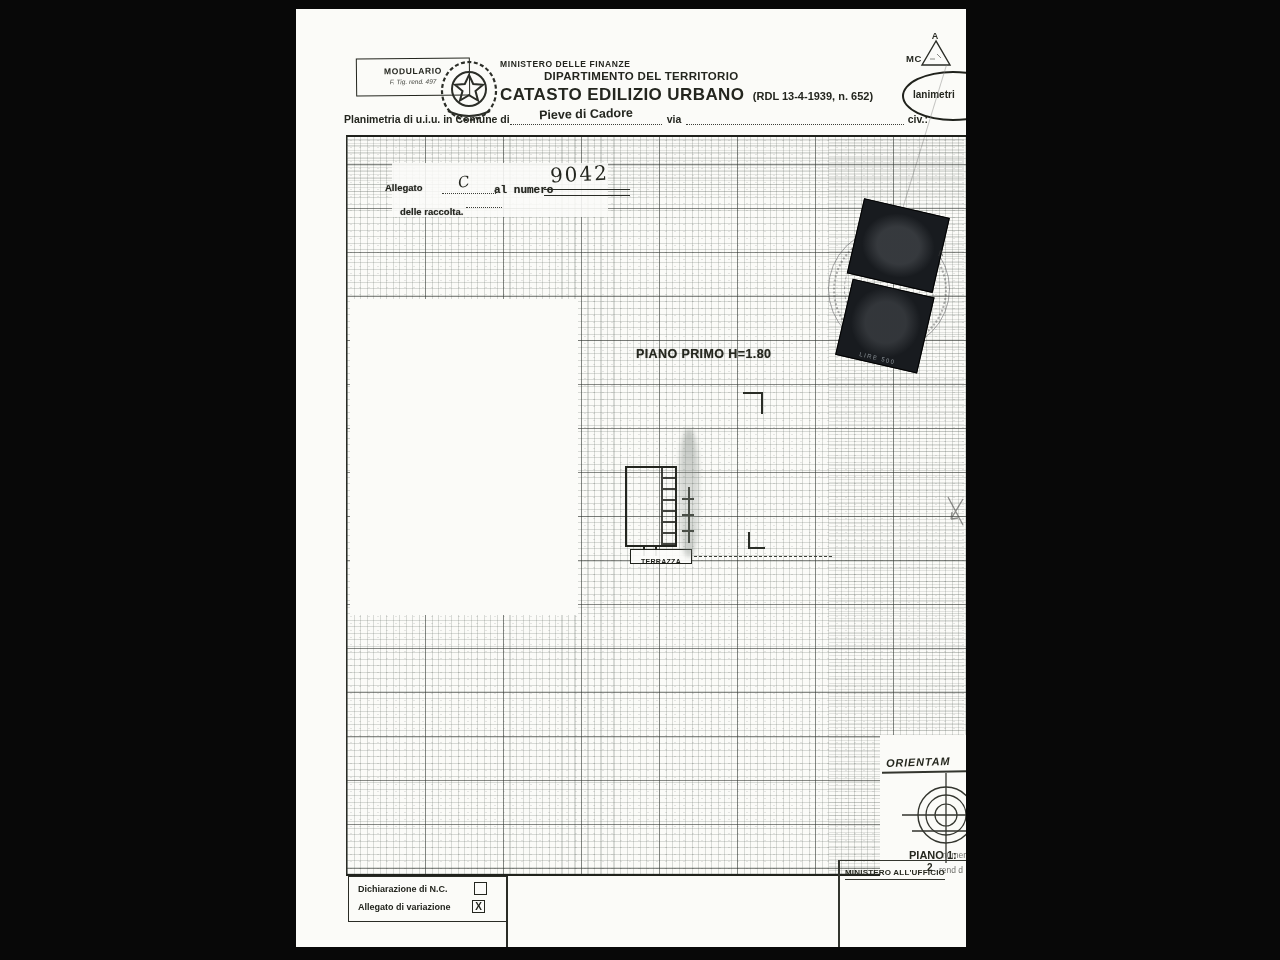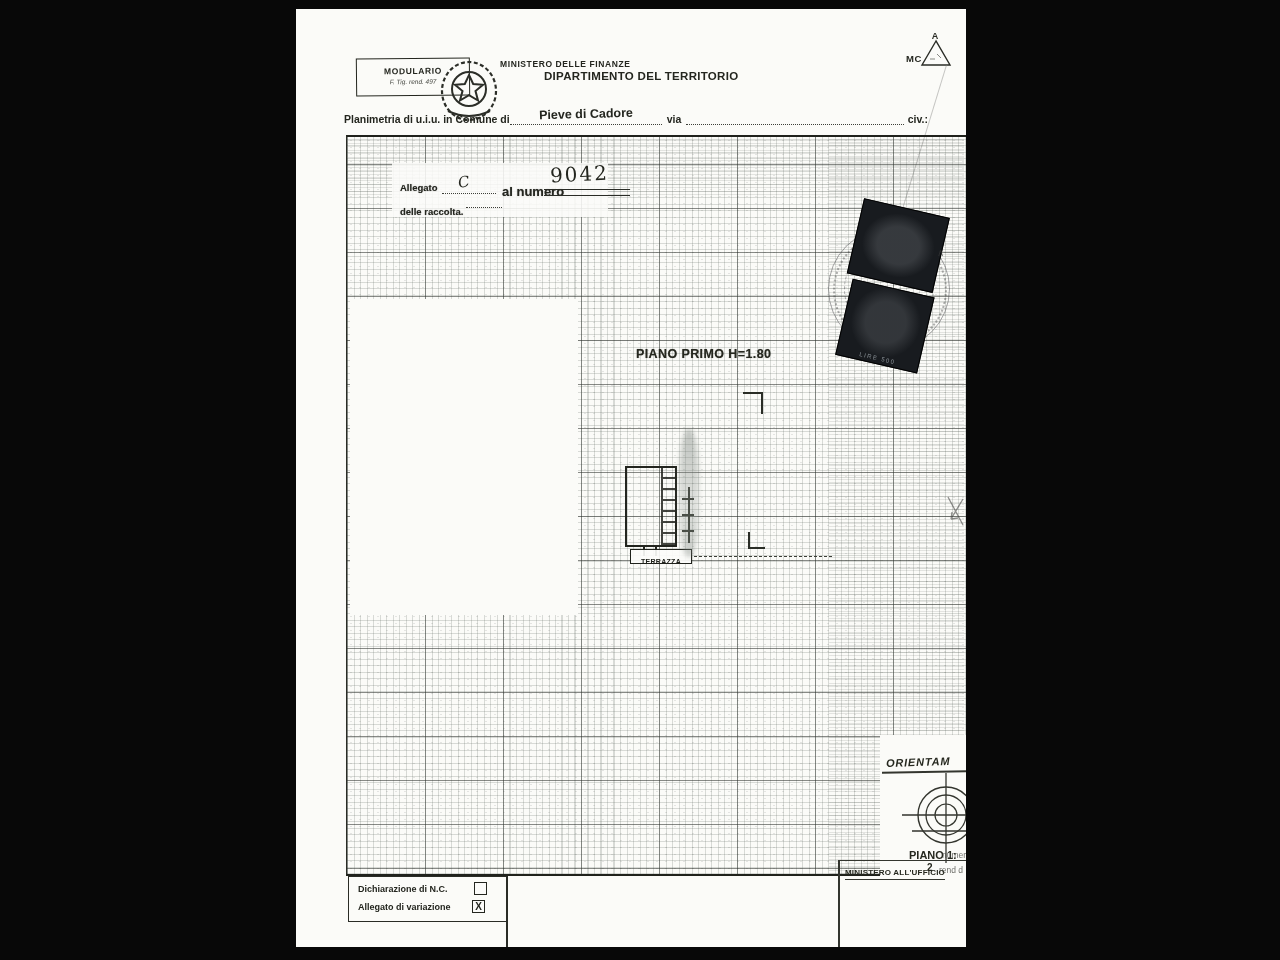--- a/index.html
+++ b/index.html
@@ -40,50 +40,57 @@
 
   <svg class="abs" style="left:142px;top:50px;" width="62" height="64" viewBox="0 0 62 64">
     <ellipse cx="31" cy="32" rx="27" ry="29" fill="none" stroke="#2c2e28" stroke-width="2.2" stroke-dasharray="4 2.5"></ellipse>
     <circle cx="31" cy="30" r="17" fill="none" stroke="#2c2e28" stroke-width="2"></circle>
     <path d="M31 16 L35.2 25 L45 25.8 L37.5 32 L40 41.5 L31 36.2 L22 41.5 L24.5 32 L17 25.8 L26.8 25 Z" fill="none" stroke="#2c2e28" stroke-width="2"></path>
     <path d="M10 52 Q31 62 52 52" fill="none" stroke="#2c2e28" stroke-width="2"></path>
   </svg>
 
   <div class="abs ink" style="left:204px;top:50px;font-size:8.5px;font-weight:600;letter-spacing:.6px;">MINISTERO DELLE FINANZE</div>
   <div class="abs ink" style="left:204px;top:61px;font-size:11.5px;font-weight:600;letter-spacing:.3px;padding-left:44px;">DIPARTIMENTO DEL TERRITORIO</div>
+  <div class="abs" style="left:204px;top:76px;white-space:nowrap;">
+    <span class="ink" style="font-size:17px;font-weight:800;letter-spacing:.4px;">CATASTO EDILIZIO URBANO</span>
+    <span class="ink" style="font-size:11px;font-weight:600;margin-left:4px;">(RDL 13-4-1939, n. 652)</span>
+  </div>
 
   <div class="abs" style="left:48px;top:101px;width:584px;display:flex;align-items:flex-end;">
     <span class="ink" style="font-size:10.5px;font-weight:600;white-space:nowrap;">Planimetria di u.i.u. in Comune di</span>
     <span class="dotline" style="position:relative;width:152px;height:14px;flex:none;">
       <span class="abs ink" style="left:6px;top:-3px;width:140px;text-align:center;font-size:12.5px;font-weight:600;transform:rotate(-1.5deg);white-space:nowrap;">Pieve di Cadore</span>
     </span>
     <span class="ink" style="font-size:10.5px;font-weight:700;margin:0 5px;">via</span>
     <span class="dotline" style="flex:1;height:14px;"></span>
     <span class="ink" style="font-size:10.5px;font-weight:600;margin-left:4px;">civ.:</span>
   </div>
 
   <svg class="abs" style="left:622px;top:20px;" width="36" height="40" viewBox="0 0 36 40">
     <text x="17" y="10" font-size="9" fill="#2a2c26" text-anchor="middle" font-weight="bold">A</text>
     <path d="M18 12 L4 36 L32 36 Z" fill="rgba(251,251,248,.92)" stroke="#2a2c26" stroke-width="1.4"></path>
     <path d="M12 30 h5 M19 25 l4 4" stroke="#2a2c26" stroke-width="1" opacity=".55" fill="none"></path>
   </svg>
   <div class="abs ink" style="left:610px;top:44px;font-size:9.5px;font-weight:700;letter-spacing:.5px;">MC</div>
+  <div class="abs" style="left:606px;top:62px;width:98px;height:46px;border:2px solid #20221c;border-radius:50%;background:#fbfbf8;">
+    <span class="abs ink" style="left:9px;top:16px;font-size:10px;font-weight:600;">lanimetri</span>
+  </div>
   <div class="abs" style="left:650px;top:56px;width:1px;height:182px;background:rgba(130,130,128,.45);transform:rotate(17deg);transform-origin:top left;"></div>
 
   <div class="abs grid" style="left:50px;top:126px;width:620px;height:741px;"></div>
   <div class="abs dense" style="left:52px;top:128px;width:616px;height:58px;"></div>
   <div class="abs dense" style="left:533px;top:128px;width:135px;height:737px;"></div>
 
   <div class="abs white" style="left:54px;top:290px;width:228px;height:316px;"></div>
 
   <div class="abs" style="left:96px;top:154px;width:216px;height:54px;background:rgba(251,251,248,.88);"></div>
-  <div class="abs ink" style="left:104px;top:173px;font-size:9.5px;font-weight:700;text-shadow:0 0 1px rgba(40,40,40,.5);">Allegato</div>
+  <div class="abs ink" style="left:89px;top:173px;font-size:9.5px;font-weight:700;text-shadow:0 0 1px rgba(40,40,40,.5);">Allegato</div>
   <div class="abs dotline" style="left:146px;top:170px;width:54px;height:14px;"></div>
   <div class="abs ink hw" style="left:162px;top:164px;font-size:15px;font-style:italic;transform:rotate(-10deg);">C</div>
-  <div class="abs ink" style="left:206px;top:175px;font-size:13px;font-weight:700;text-shadow:0 0 1px rgba(40,40,40,.5);">al numero</div>
+  <div class="abs ink" style="left:198px;top:175px;font-size:11px;font-weight:700;text-shadow:0 0 1px rgba(40,40,40,.5);font-family:Liberation Mono, monospace;">al numero</div>
   <div class="abs" style="left:248px;top:180px;width:86px;height:5px;border-top:1.6px solid #2a2c26;border-bottom:1.6px solid #2a2c26;"></div>
   <div class="abs ink hw" style="left:254px;top:153px;font-size:20px;letter-spacing:2px;transform:rotate(-3deg);">9042</div>
   <div class="abs ink" style="left:104px;top:197px;font-size:9.5px;font-weight:700;text-shadow:0 0 1px rgba(40,40,40,.5);">delle raccolta.</div>
   <div class="abs dotline" style="left:170px;top:186px;width:36px;height:12px;"></div>
 
   <div class="abs" style="left:532px;top:219px;width:120px;height:120px;border:1.6px solid rgba(75,75,80,.5);border-radius:50%;"></div>
   <div class="abs" style="left:548px;top:235px;width:88px;height:88px;border:1.4px dashed rgba(75,75,80,.45);border-radius:50%;"></div>
   <div class="abs" style="left:537px;top:224px;width:110px;height:110px;border:2.2px dotted rgba(60,60,62,.4);border-radius:50%;"></div>
 
   <div class="abs" style="left:549px;top:197px;width:88px;height:160px;transform:rotate(13deg);">

